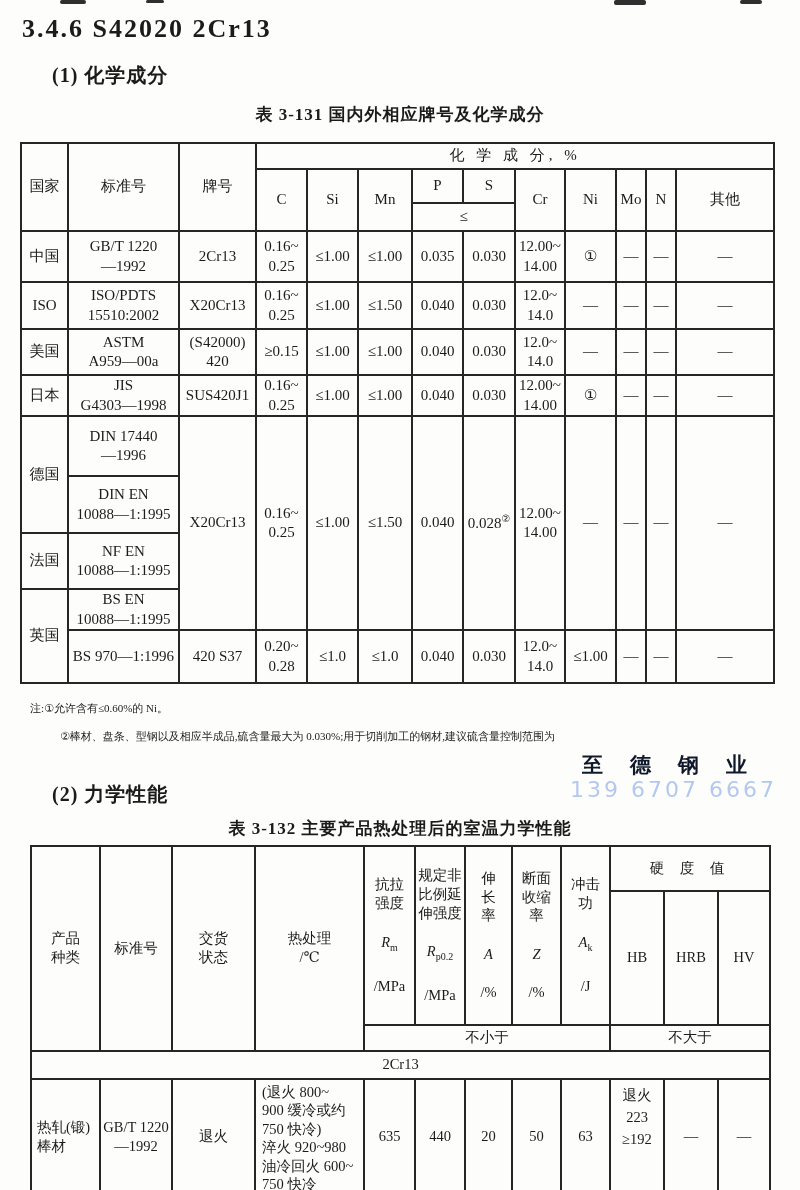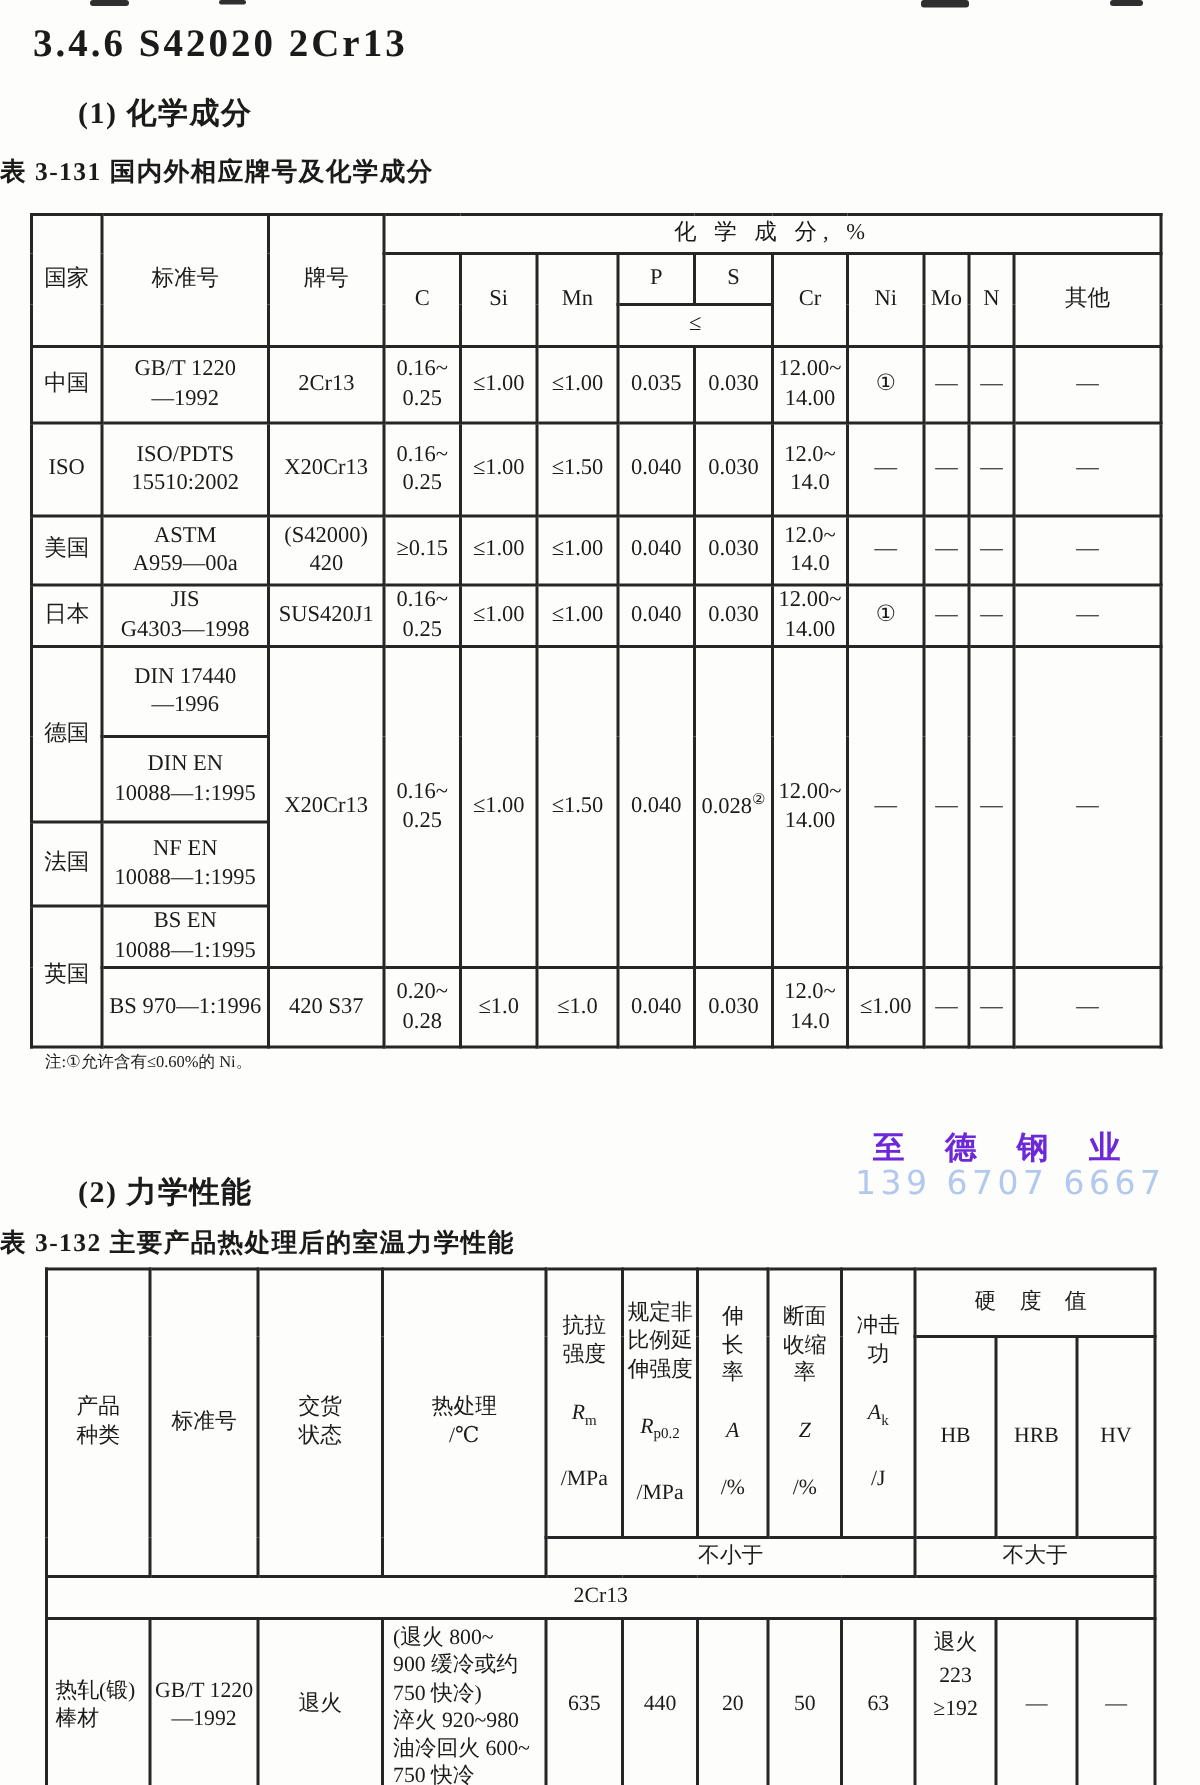--- a/index.html
+++ b/index.html
@@ -6,21 +6,21 @@
   body{
     width:800px;height:1190px;position:relative;overflow:hidden;
     background:#fdfdfb;color:#1b1b1b;
     font-family:"Liberation Serif","DejaVu Serif","DejaVu Sans",serif;
   }
   .abs{position:absolute;}
   .h1{left:22px;top:14px;font-size:26px;font-weight:bold;letter-spacing:2px;}
   .sub{font-size:20px;font-weight:600;letter-spacing:1px;}
   .sub1{left:52px;top:62px;text-align:right;}
   .sub2{left:52px;top:781px;}
-  .tbl-title{left:0;width:800px;font-size:17px;font-weight:bold;letter-spacing:1px;}
+  .tbl-title{left:0;width:800px;text-align:center;font-size:17px;font-weight:bold;letter-spacing:1px;}
   .tt1{top:103px;}
   .tt2{top:817px;}
 
   table{border-collapse:collapse;table-layout:fixed;position:absolute;background:#fdfdfb;}
   td{border:2px solid #262626;text-align:center;vertical-align:middle;
      font-size:15px;line-height:1.3;padding:0 2px;white-space:pre-line;overflow:hidden;}
   .t1{left:20px;top:142px;width:755px;}
   .t2{left:30px;top:845px;width:741px;}
   .t2 td{font-size:14.5px;}
   td i{font-style:italic;font-weight:normal;}
@@ -29,21 +29,21 @@
   .heat{text-align:left;vertical-align:top;padding:3px 3px 0 6px;font-size:14px;line-height:18.5px;}
   .prod{text-align:left;padding-left:5px;}
   .hbcell{vertical-align:top;padding-top:4px;line-height:22px;}
   .sym-line{line-height:20px;}
 
   .notes{left:30px;top:694px;width:745px;font-size:11px;font-weight:400;line-height:28px;}
   .note-1{padding-left:0;}
   .note-2{padding-left:30px;}
   .note-3{padding-left:38px;}
 
-  .wm{color:#6d28d9;}
+  .wm{color:#0f172a;}
   .wm-name{left:582px;top:751px;font-size:21px;letter-spacing:27px;white-space:nowrap;font-weight:600;}
   .wm-phone{left:570px;top:777px;font-size:22px;letter-spacing:3px;white-space:nowrap;
             font-family:"DejaVu Sans","Liberation Sans",sans-serif;color:#a5bfec;font-weight:400;opacity:.85;}
 
   .smudge{position:absolute;background:#2f2f2f;border-radius:2px;}
 </style>
 </head>
 <body>
 
 <div class="smudge" style="left:60px;top:0;width:26px;height:4px;"></div>
@@ -105,21 +105,21 @@
     <td>≤1.00</td>
     <td>0.035</td>
     <td>0.030</td>
     <td>12.00~
 14.00</td>
     <td>①</td>
     <td>—</td>
     <td>—</td>
     <td>—</td>
   </tr>
-  <tr style="height:62px">
+  <tr style="height:47px">
     <td>ISO</td>
     <td>ISO/PDTS
 15510:2002</td>
     <td>X20Cr13</td>
     <td>0.16~
 0.25</td>
     <td>≤1.00</td>
     <td>≤1.50</td>
     <td>0.040</td>
     <td>0.030</td>
@@ -213,20 +213,21 @@
     <td>≤1.00</td>
     <td>—</td>
     <td>—</td>
     <td>—</td>
   </tr>
 </tbody>
   </table>
 
 <div class="abs notes">
   <div class="note-1">注:①允许含有≤0.60%的 Ni。</div>
+  <div class="note-2">②棒材、盘条、型钢以及相应半成品,硫含量最大为 0.030%;用于切削加工的钢材,建议硫含量控制范围为</div>
 </div>
 
 <div class="abs wm wm-name">至德钢业</div>
 <div class="abs wm wm-phone">139 6707 6667</div>
 
 <div class="abs sub sub2">(2) 力学性能</div>
 <div class="abs tbl-title tt2">表 3-132  主要产品热处理后的室温力学性能</div>
 
 <table class="t2">
   <colgroup>

